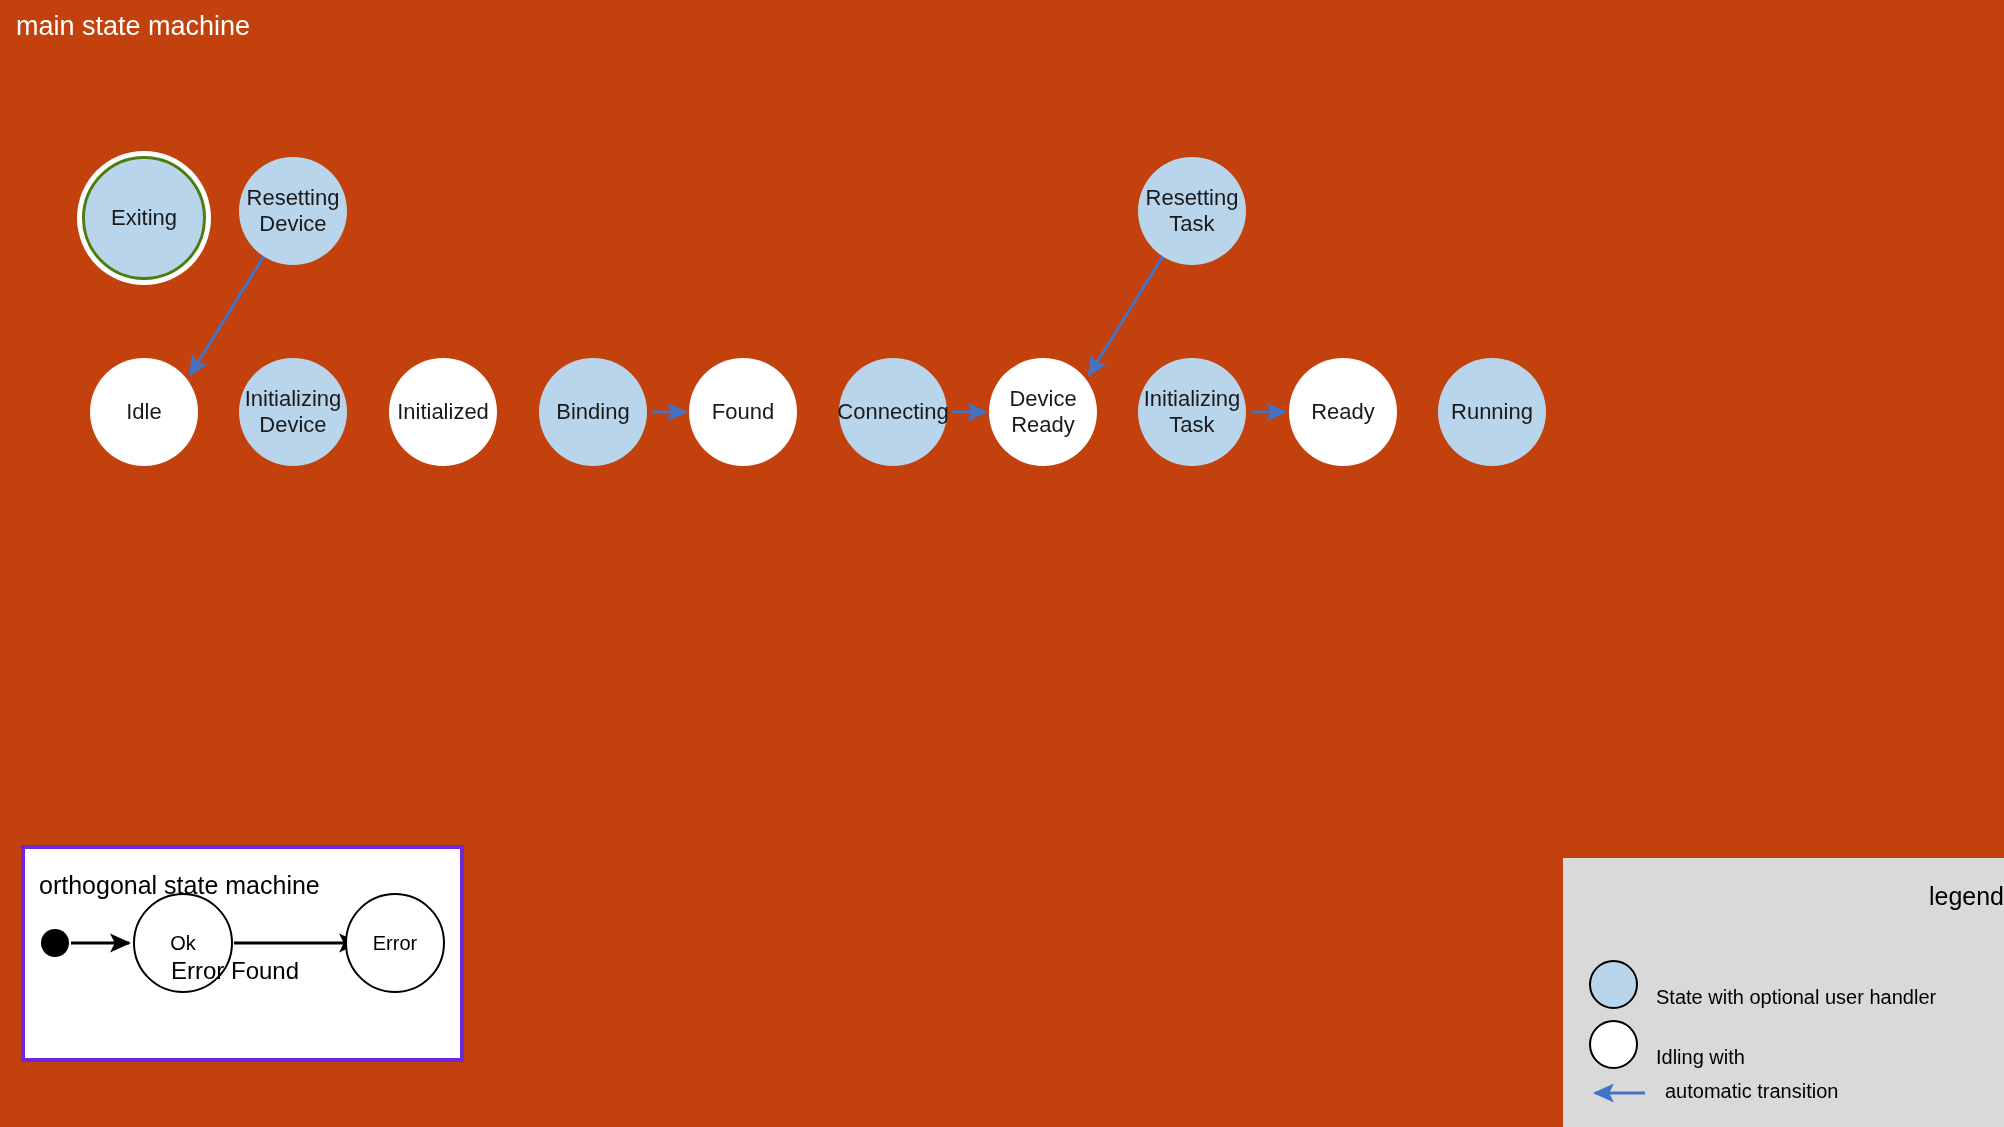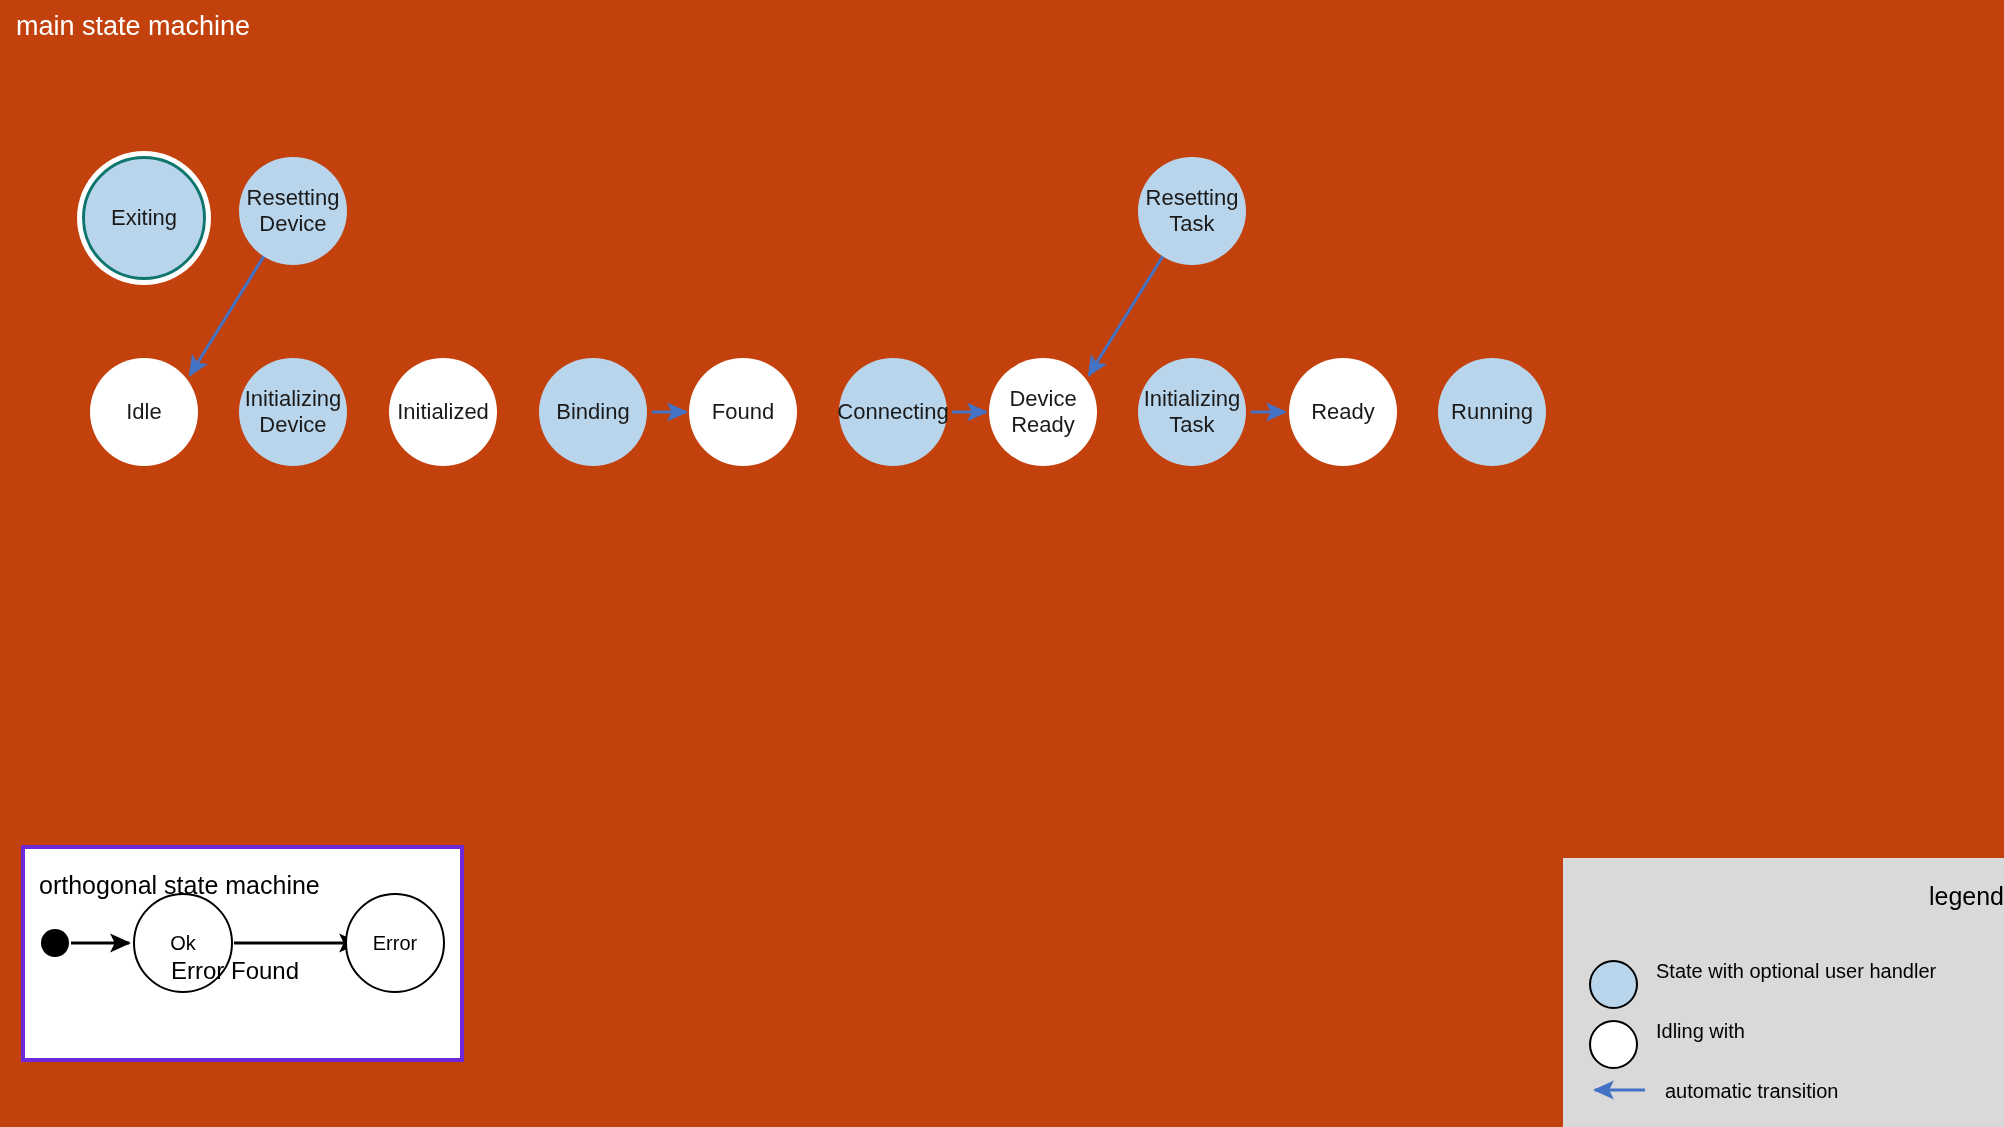--- a/index.html
+++ b/index.html
@@ -49,21 +49,21 @@
     color: #1a1a1a;
     font-size: 22px;
     line-height: 26px;
     font-family: "Liberation Sans", sans-serif;
   }
   .state.handler { background: #b9d5ec; }
   .state.idling  { background: #ffffff; }
 
   
   .state.final {
-    border: 3px solid #0f766e;
+    border: 3px solid #4d7c0f;
     box-shadow: 0 0 0 5px #ffffff;
   }
   .state .label { pointer-events: none; white-space: pre-line; }
 
   
   #ortho-panel {
     position: absolute;
     left: 21px;
     top: 845px;
     width: 443px;
@@ -114,21 +114,21 @@
     right: 0;
     top: 24px;
     text-align: right;
     font-size: 25px;
     color: #000000;
   }
   .legend-row {
     position: absolute;
     left: 26px;
     display: flex;
-    align-items: flex-start;
+    align-items: flex-end;
   }
   .legend-swatch {
     width: 49px;
     height: 49px;
     border-radius: 50%;
     border: 2px solid #000000;
     box-sizing: border-box;
     flex: 0 0 auto;
   }
   .legend-swatch.handler { background: #b9d5ec; }

